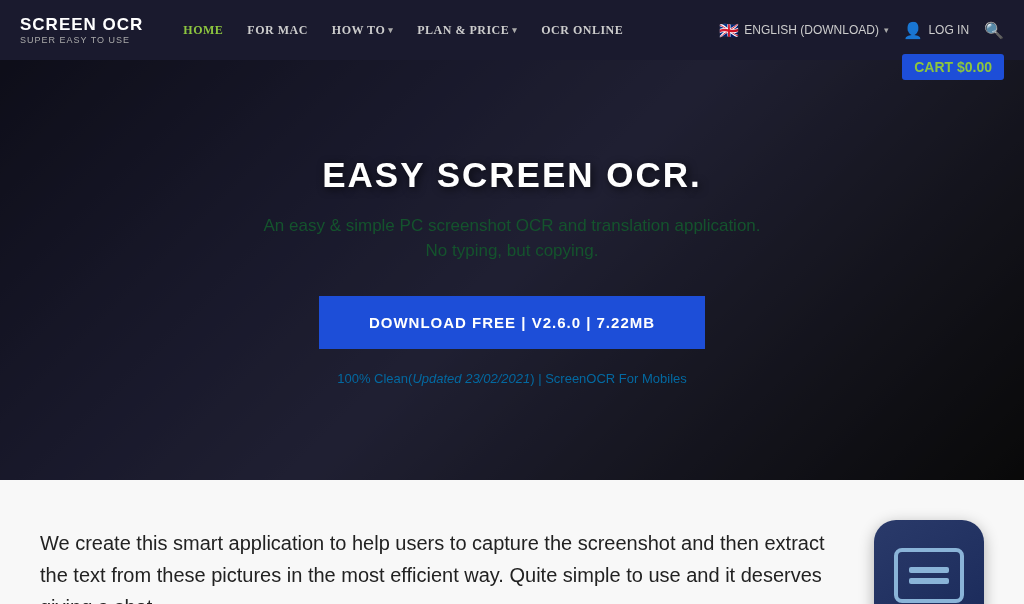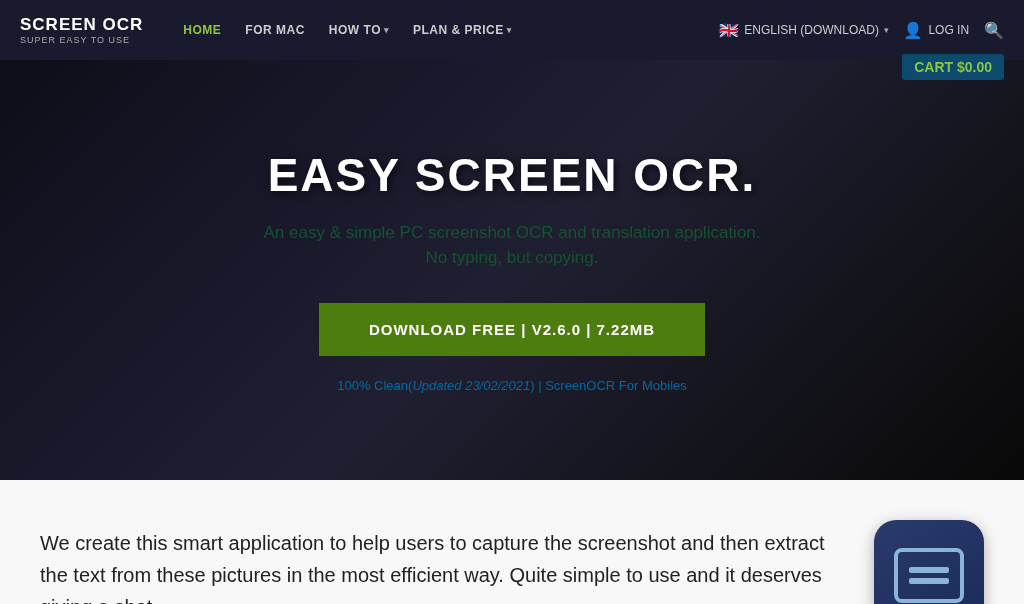--- a/index.html
+++ b/index.html
@@ -30,20 +30,21 @@
       color: #aaa;
       font-size: 9px;
       letter-spacing: 1px;
       text-transform: uppercase;
     }
     nav {
       display: flex;
       align-items: center;
       flex: 1;
       gap: 4px;
+      font-family: Liberation Serif, serif;
     }
     .nav-item {
       color: #ccc;
       font-size: 12px;
       font-weight: 600;
       padding: 6px 10px;
       cursor: pointer;
       text-transform: uppercase;
       letter-spacing: 0.5px;
       white-space: nowrap;
@@ -82,21 +83,21 @@
     .person-icon { font-size: 16px; }
     .search-icon-btn {
       color: #ccc;
       font-size: 16px;
       cursor: pointer;
     }
     .cart-area {
       position: absolute;
       right: 20px;
       bottom: -20px;
-      background: #0c4a6e;
+      background: #1d4ed8;
       padding: 4px 12px;
       border-radius: 3px;
     }
     .cart-text {
       color: #8dc63f;
       font-weight: 900;
       font-size: 14px;
     }
 
     
@@ -122,35 +123,35 @@
       background: rgba(0,0,0,0.45);
     }
     .hero-content {
       position: relative;
       z-index: 2;
       text-align: center;
       padding: 20px;
     }
     .hero-title {
       color: #fff;
-      font-size: 46px;
+      font-size: 35px;
       font-weight: 900;
       letter-spacing: 2px;
       margin-bottom: 18px;
       text-shadow: 2px 2px 8px rgba(0,0,0,0.7);
     }
     .hero-subtitle {
       color: #14532d;
       font-size: 17px;
       margin-bottom: 32px;
       max-width: 500px;
       line-height: 1.5;
     }
     .download-btn {
-      background: #4d7c0f;
+      background: #1d4ed8;
       color: #fff;
       font-size: 15px;
       font-weight: 700;
       letter-spacing: 1px;
       padding: 18px 50px;
       border: none;
       cursor: pointer;
       text-transform: uppercase;
       display: inline-block;
       margin-bottom: 22px;
@@ -219,20 +220,23 @@
     <div class="nav-item">
       <span>FOR MAC</span>
     </div>
     <div class="nav-item">
       <span>HOW TO</span>
       <span class="nav-chevron">▾</span>
     </div>
     <div class="nav-item">
       <span>PLAN &amp; PRICE</span>
       <span class="nav-chevron">▾</span>
+    </div>
+    <div class="nav-item">
+      <span>OCR ONLINE</span>
     </div>
   </nav>
 
   <div class="header-right">
     <div class="flag-lang">
       <span class="flag-emoji">🇬🇧</span>
       <span>ENGLISH (DOWNLOAD)</span>
       <span class="nav-chevron">▾</span>
     </div>
     <div class="login-area">

